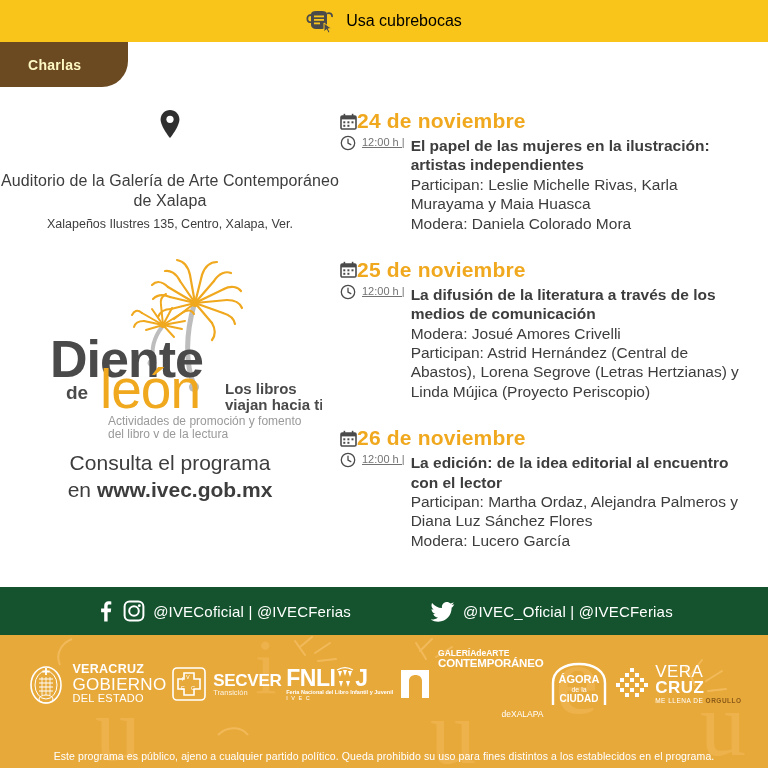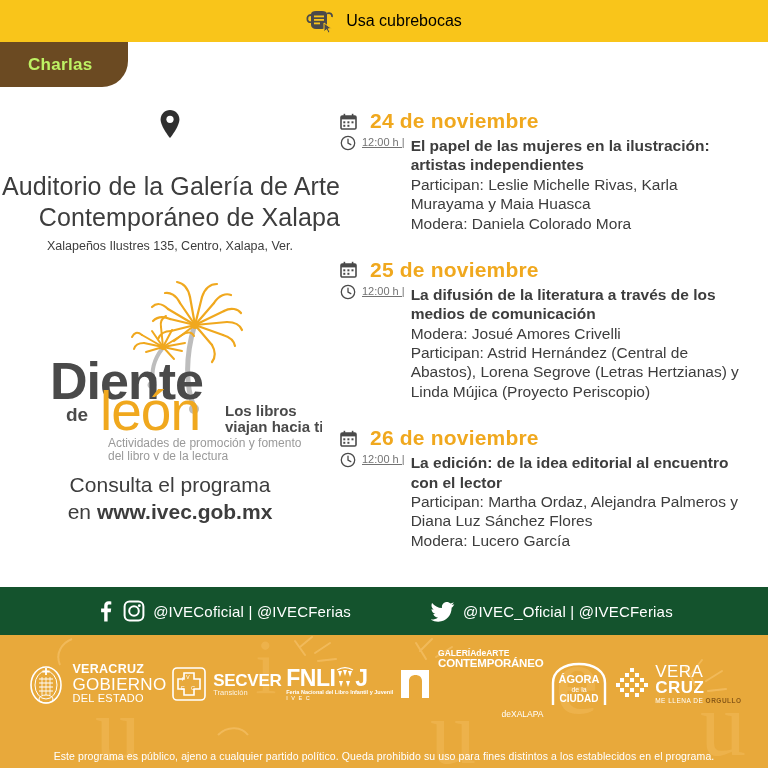--- a/index.html
+++ b/index.html
@@ -37,22 +37,22 @@
     width: 128px;
     height: 45px;
     background: #6B4A22;
     border-bottom-right-radius: 26px;
     display: flex;
     align-items: center;
     padding-left: 28px;
     box-sizing: border-box;
   }
   .charlas-tab span {
-    color: #bef264;
-    font-size: 17px;
+    color: #fef9c3;
+    font-size: 14px;
     font-weight: bold;
     letter-spacing: .3px;
     text-align: center;
   }
 
   
   .main {
     display: flex;
     height: 500px;
   }
@@ -63,22 +63,22 @@
   }
   .right-col {
     flex: 1;
     padding-top: 22px;
     padding-right: 18px;
   }
 
   
   .pin-wrap { text-align: center; margin-bottom: 6px; }
   .venue-name {
-    text-align: right;
-    font-size: 25px;
+    text-align: center;
+    font-size: 16px;
     color: #3d3d3d;
     line-height: 1.22;
     letter-spacing: .1px;
     margin-top: 28px;
   }
   .venue-addr {
     text-align: center;
     font-size: 12.5px;
     color: #3d3d3d;
     margin-top: 7px;
@@ -104,21 +104,21 @@
     color: #3d3d3d;
     line-height: 1.3;
   }
   .programa b { font-weight: bold; }
 
   
   .event { margin-bottom: 25px; }
   .event-date-row {
     display: flex;
     align-items: center;
-    gap: 13px;
+    gap: 0;
     margin-bottom: 2px;
   }
   .event-date {
     color: #F0A81E;
     font-size: 21px;
     font-weight: bold;
     letter-spacing: .2px;
   }
   .event-body-row {
     display: flex;

